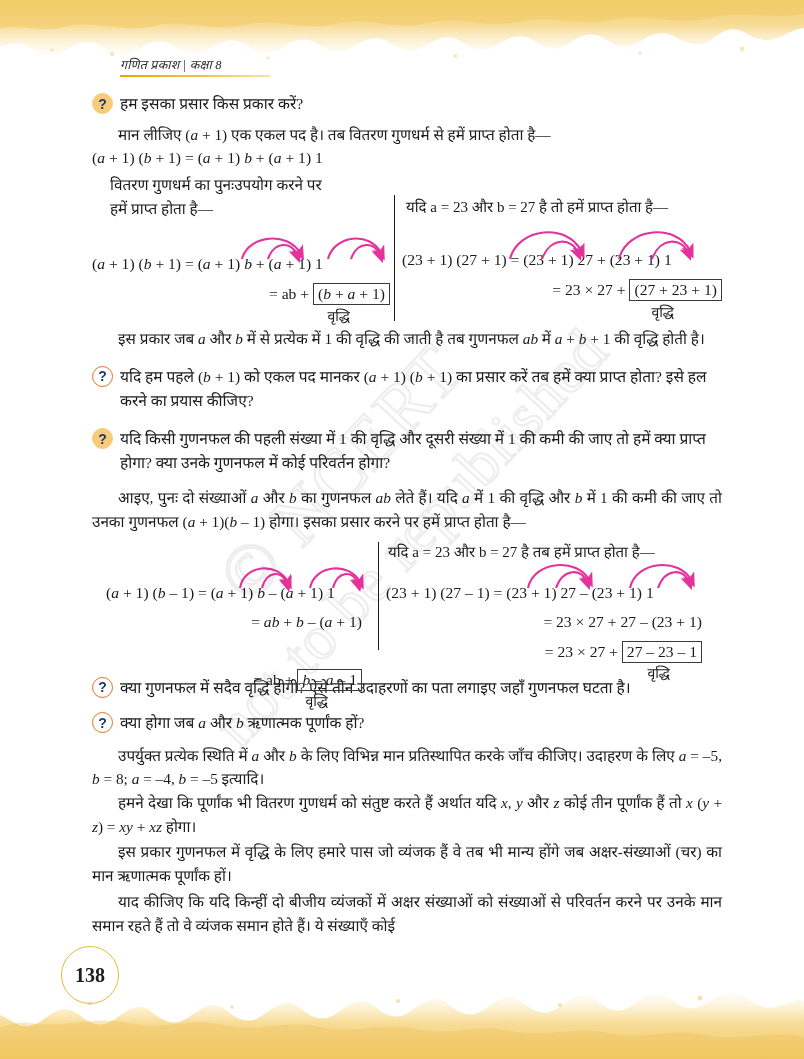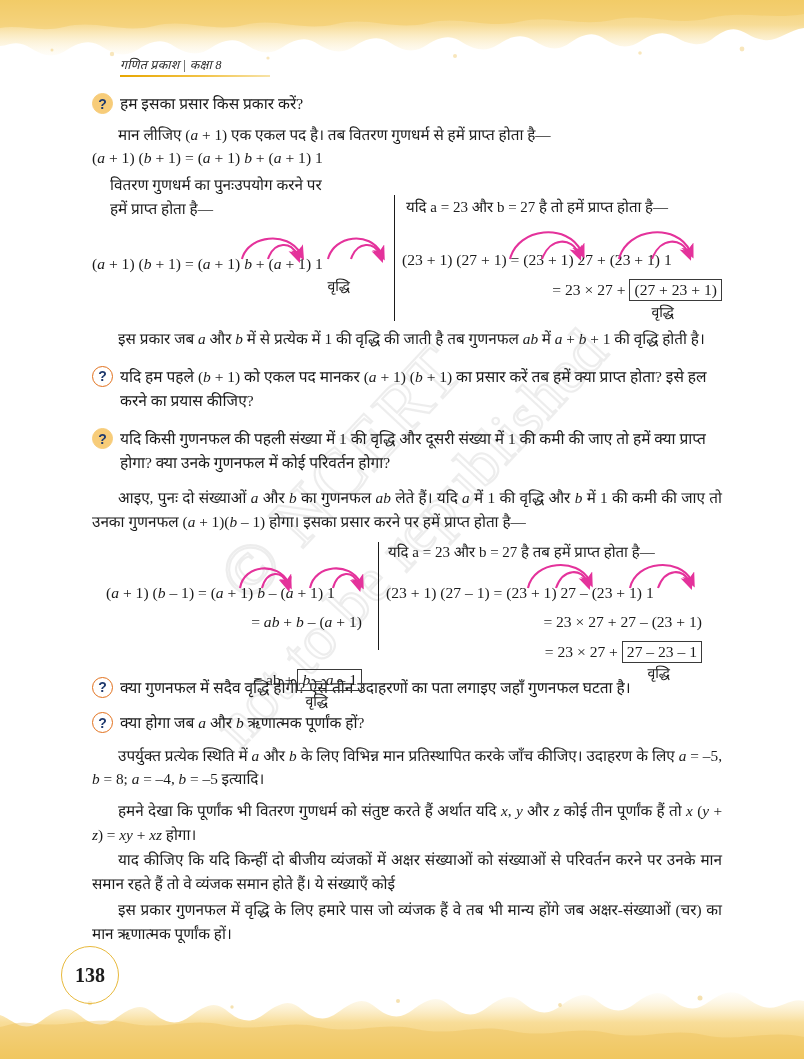--- a/index.html
+++ b/index.html
@@ -181,20 +181,24 @@
         <div class="para tight" style="margin:0;font-size:15.3px;">वितरण गुणधर्म का पुनःउपयोग करने पर</div>
         <div class="para tight" style="margin:0;font-size:15.3px;">हमें प्राप्त होता है—</div>
       </div>
 
       <div class="col" style="left:314px;top:24px;width:316px;">
         <div style="font-size:15px;line-height:1.4;">यदि a = 23 और b = 27 है तो हमें प्राप्त होता है—</div>
       </div>
 
       <div class="col" style="left:0px;top:76px;width:300px;">
         <div class="eqline">(<i class="v">a</i> + 1) (<i class="v">b</i> + 1) = (<i class="v">a</i> + 1) <i class="v">b</i> + (<i class="v">a</i> + 1) 1</div>
+        <div class="eqline right" style="padding-right:2px;">
+          <span>= ab +</span>
+          <span class="boxed">(<i class="v">b</i> + <i class="v">a</i> + 1)</span>
+        </div>
         <div class="vriddhi" style="text-align:right;padding-right:42px;">वृद्धि</div>
       </div>
 
       <div class="col" style="left:310px;top:72px;width:320px;">
         <div class="eqline">(23 + 1) (27 + 1) = (23 + 1) 27 + (23 + 1) 1</div>
         <div class="eqline right">
           <span>= 23 × 27 +</span>
           <span class="boxed">(27 + 23 + 1)</span>
         </div>
         <div class="vriddhi" style="text-align:right;padding-right:48px;">वृद्धि</div>
@@ -286,21 +290,21 @@
       <span class="qmark ring">?</span>
       <span class="qtext">क्या गुणनफल में सदैव वृद्धि होगी? ऐसे तीन उदाहरणों का पता लगाइए जहाँ गुणनफल घटता है।</span>
     </div>
 
     <div class="qrow" style="margin-top:12px;">
       <span class="qmark ring">?</span>
       <span class="qtext">क्या होगा जब <i class="v">a</i> और <i class="v">b</i> ऋणात्मक पूर्णांक हों?</span>
     </div>
 
     <div class="para indent" style="margin-top:9px;">उपर्युक्त प्रत्येक स्थिति में <i class="v">a</i> और <i class="v">b</i> के लिए विभिन्न मान प्रतिस्थापित करके जाँच कीजिए। उदाहरण के लिए <i class="v">a</i> = –5, <i class="v">b</i> = 8; <i class="v">a</i> = –4, <i class="v">b</i> = –5 इत्यादि।</div>
-    <div class="para indent" style="margin-top:8px;">हमने देखा कि पूर्णांक भी वितरण गुणधर्म को संतुष्ट करते हैं अर्थात यदि <i class="v">x</i>, <i class="v">y</i> और <i class="v">z</i> कोई तीन पूर्णांक हैं तो <i class="v">x</i> (<i class="v">y</i> + <i class="v">z</i>) = <i class="v">xy</i> + <i class="v">xz</i> होगा।</div>
+    <div class="para indent" style="margin-top:0;">हमने देखा कि पूर्णांक भी वितरण गुणधर्म को संतुष्ट करते हैं अर्थात यदि <i class="v">x</i>, <i class="v">y</i> और <i class="v">z</i> कोई तीन पूर्णांक हैं तो <i class="v">x</i> (<i class="v">y</i> + <i class="v">z</i>) = <i class="v">xy</i> + <i class="v">xz</i> होगा।</div>
+    <div class="para indent" style="margin-top:2px;">इस प्रकार गुणनफल में वृद्धि के लिए हमारे पास जो व्यंजक हैं वे तब भी मान्य होंगे जब अक्षर-संख्याओं (चर) का मान ऋणात्मक पूर्णांक हों।</div>
     <div class="para indent" style="margin-top:2px;">याद कीजिए कि यदि किन्हीं दो बीजीय व्यंजकों में अक्षर संख्याओं को संख्याओं से परिवर्तन करने पर उनके मान समान रहते हैं तो वे व्यंजक समान होते हैं। ये संख्याएँ कोई</div>
-    <div class="para indent" style="margin-top:2px;">इस प्रकार गुणनफल में वृद्धि के लिए हमारे पास जो व्यंजक हैं वे तब भी मान्य होंगे जब अक्षर-संख्याओं (चर) का मान ऋणात्मक पूर्णांक हों।</div>
 
   </div>
 
   <div class="pagenum">138</div>
 
 </div>
 
 </body></html>

